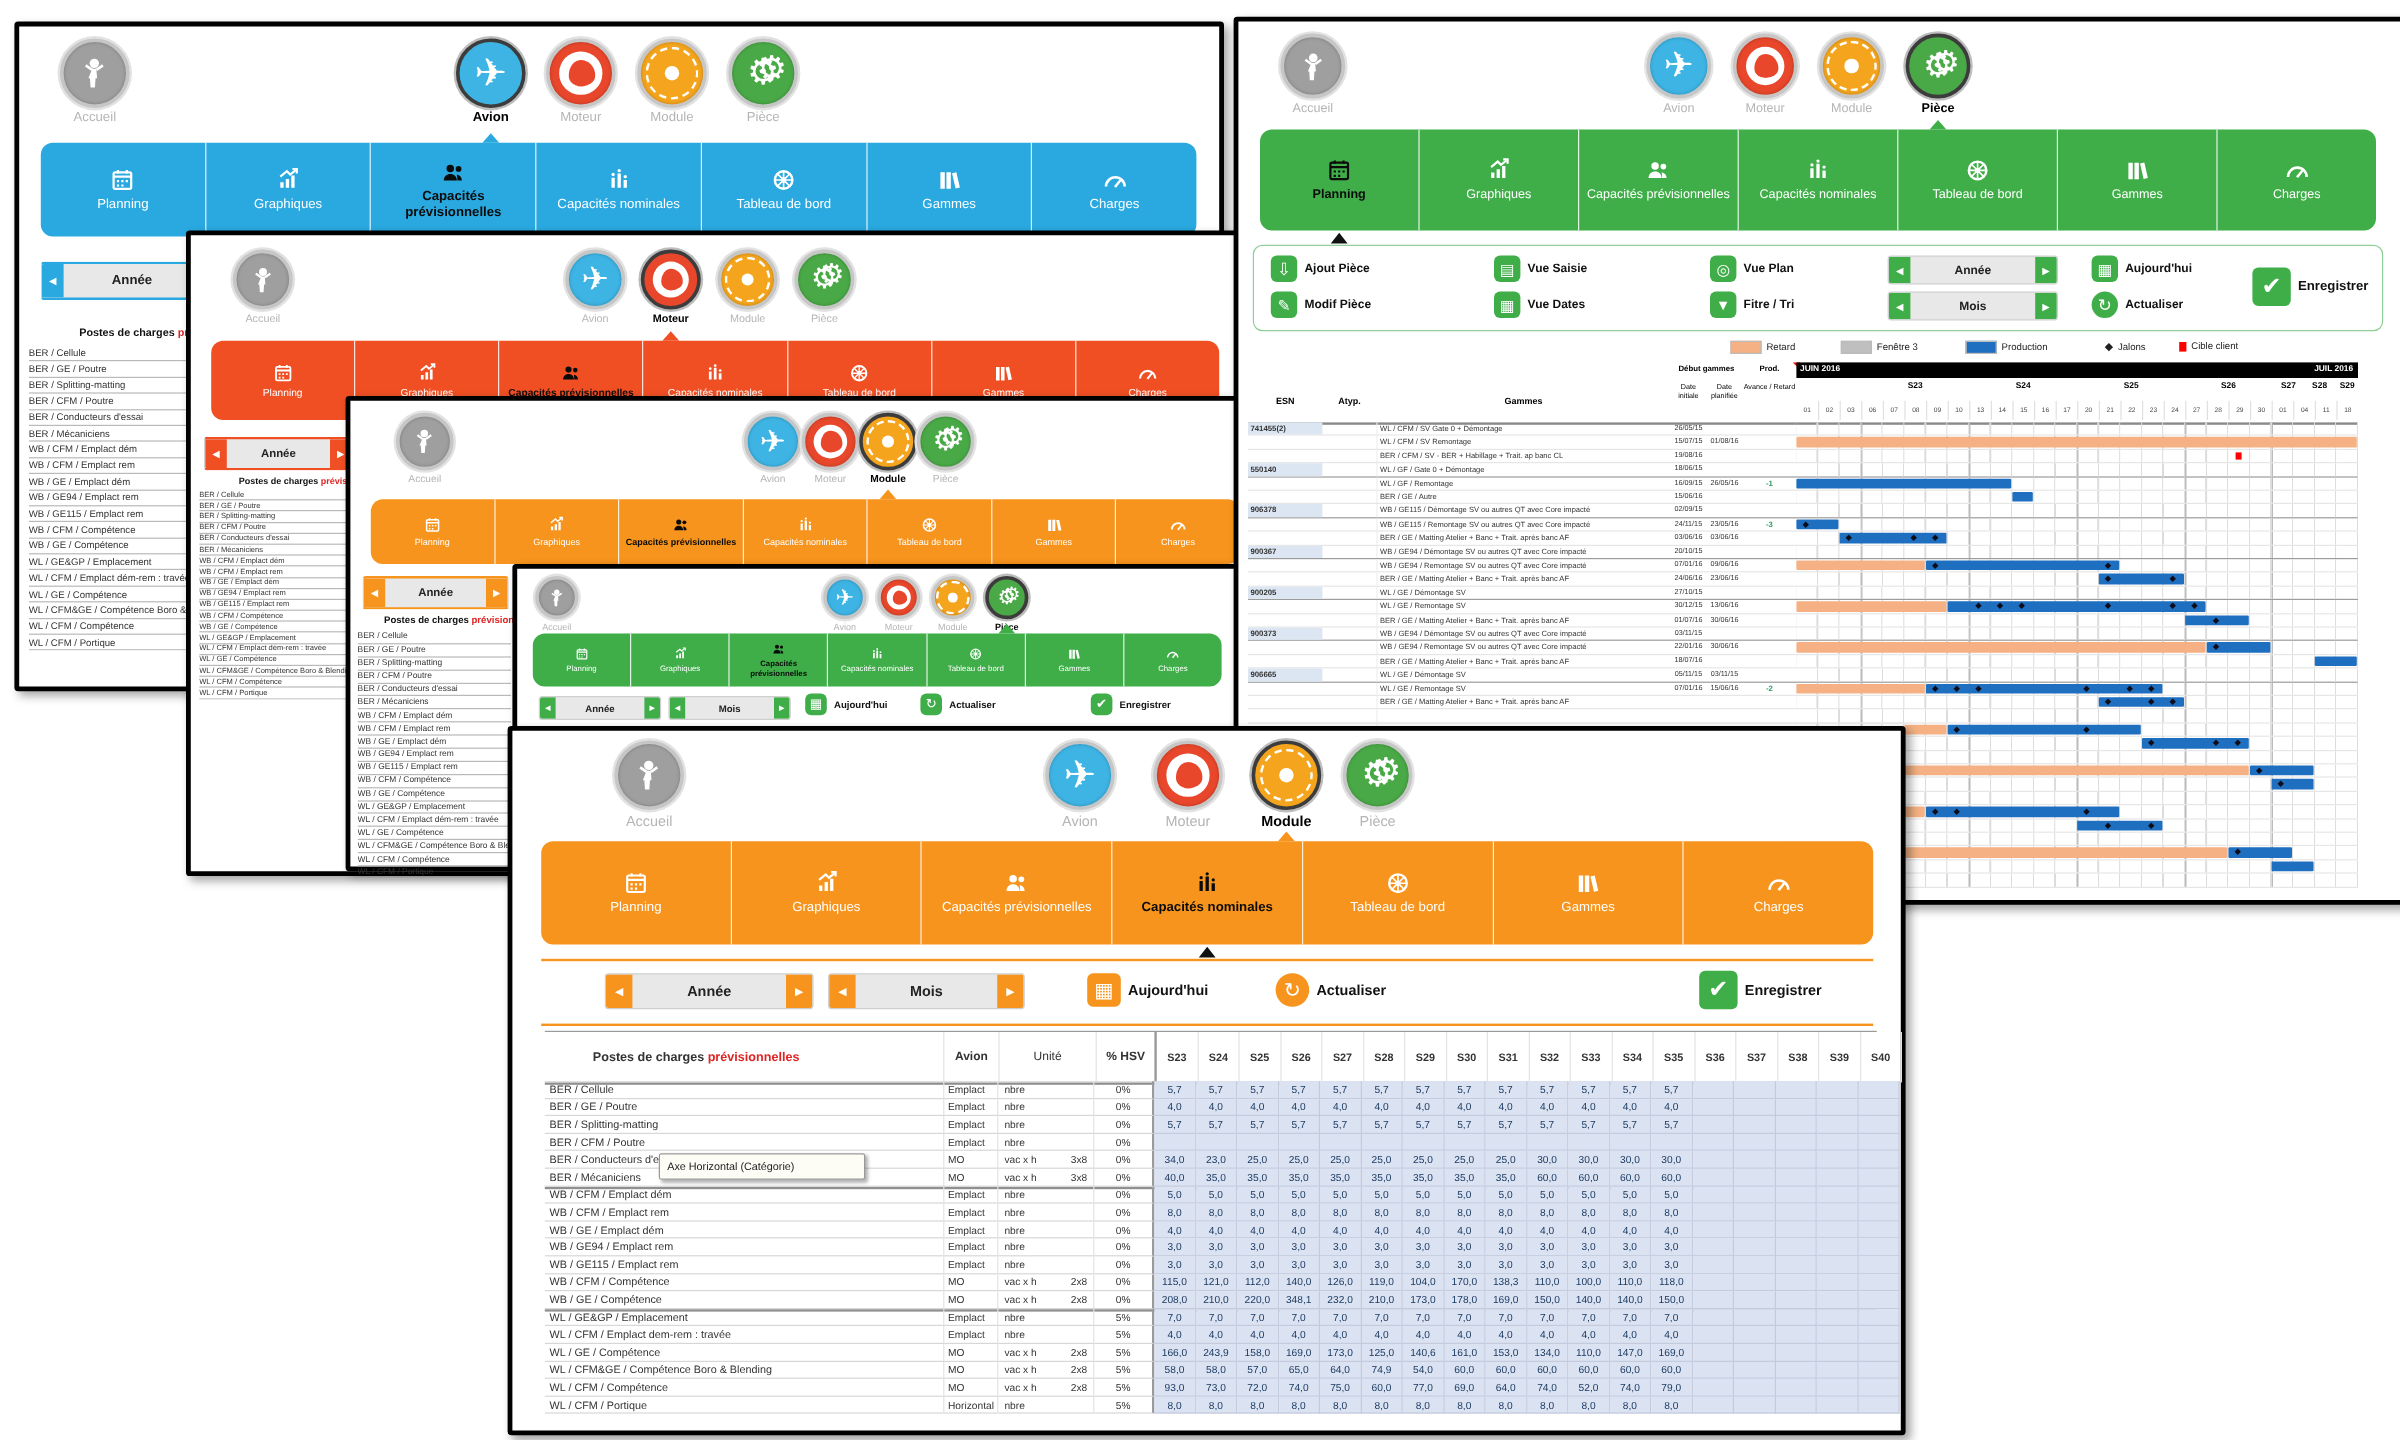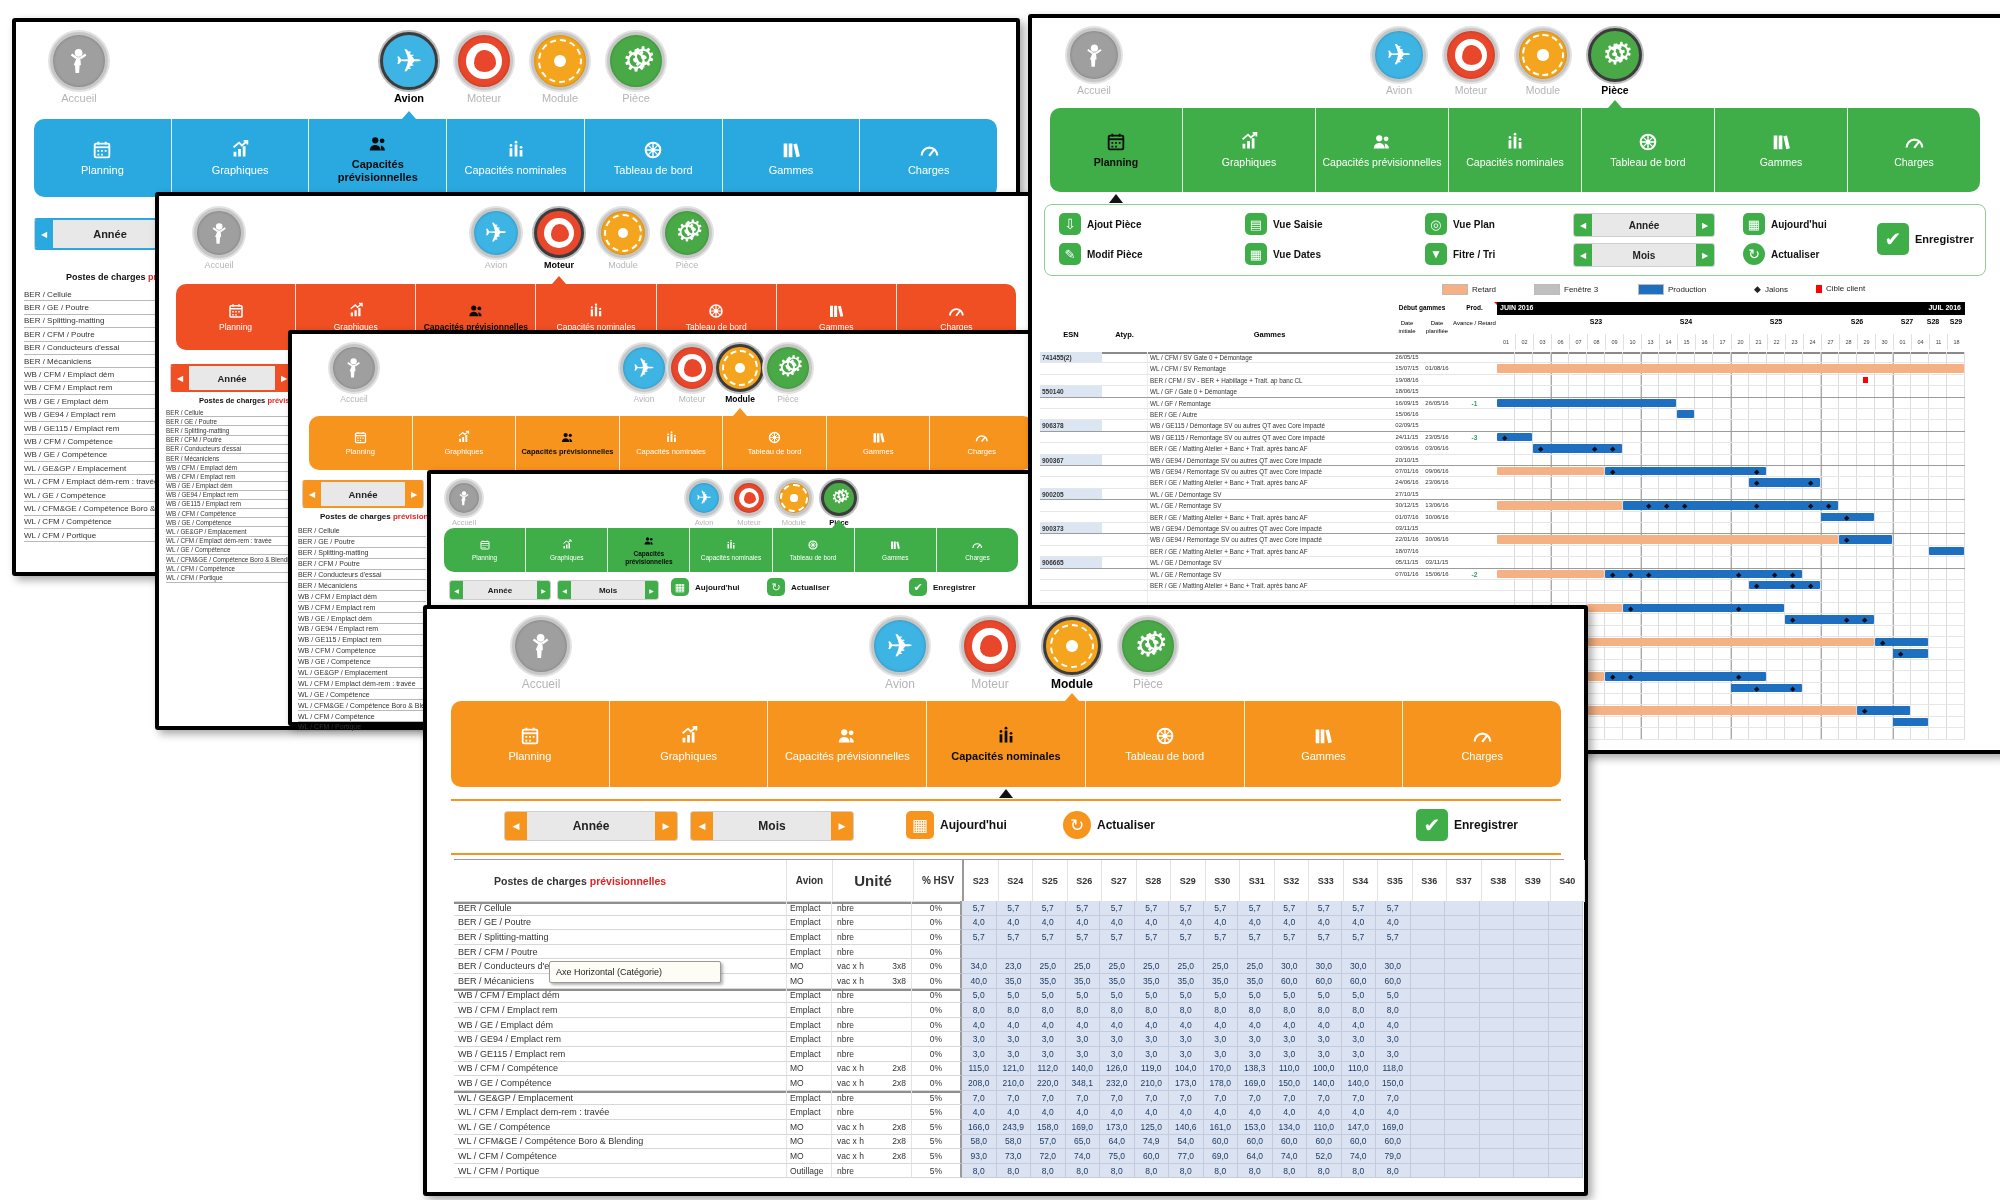--- a/index.html
+++ b/index.html
@@ -1286,21 +1286,21 @@
           <span class="tlabel" style="font-size:12px;">Enregistrer</span>
         </div>
     </div>
 
     <div style="position:absolute;left:27px;top:250px;width:1112px;">
       <div class="crow" style="left:0;top:0;height:42px;width:1110px;border-top:1px solid #9a9a9a;border-bottom:2px solid #8f8f8f;">
         <div class="ccell" style="width:333px;font-weight:bold;font-size:10.5px;padding-left:40px;box-sizing:border-box;">
           <span>Postes de charges </span>&nbsp;<span style="color:#e02424;">prévisionnelles</span>
         </div>
         <div class="ccell" style="width:45px;justify-content:center;font-weight:bold;font-size:10px;">Avion</div>
-        <div class="ccell" style="width:80px;justify-content:center;font-weight:bold;font-size:15px;">Unité</div>
+        <div class="ccell" style="width:80px;justify-content:center;font-weight:normal;font-size:10px;">Unité</div>
         <div class="ccell" style="width:48px;justify-content:center;font-weight:bold;font-size:10px;white-space:normal;text-align:center;line-height:1.2;border-right:2px solid #9a9a9a;">% HSV</div>
         <div id="wkhead" style="display:flex;">
             <div class="ccell" style="width: 33.5px; justify-content: center; font-weight: bold; font-size: 9px; border-right: 1px solid rgb(227, 227, 227);">S23</div>
             <div class="ccell" style="width: 33.5px; justify-content: center; font-weight: bold; font-size: 9px; border-right: 1px solid rgb(227, 227, 227);">S24</div>
             <div class="ccell" style="width: 33.5px; justify-content: center; font-weight: bold; font-size: 9px; border-right: 1px solid rgb(227, 227, 227);">S25</div>
             <div class="ccell" style="width: 33.5px; justify-content: center; font-weight: bold; font-size: 9px; border-right: 1px solid rgb(227, 227, 227);">S26</div>
             <div class="ccell" style="width: 33.5px; justify-content: center; font-weight: bold; font-size: 9px; border-right: 1px solid rgb(227, 227, 227);">S27</div>
             <div class="ccell" style="width: 33.5px; justify-content: center; font-weight: bold; font-size: 9px; border-right: 1px solid rgb(227, 227, 227);">S28</div>
             <div class="ccell" style="width: 33.5px; justify-content: center; font-weight: bold; font-size: 9px; border-right: 1px solid rgb(227, 227, 227);">S29</div>
             <div class="ccell" style="width: 33.5px; justify-content: center; font-weight: bold; font-size: 9px; border-right: 1px solid rgb(227, 227, 227);">S30</div>
@@ -1798,21 +1798,21 @@
             <div class="ccell cval" style="width:33.5px;font-size:8.5px;">74,0</div>
             <div class="ccell cval" style="width:33.5px;font-size:8.5px;">79,0</div>
             <div class="ccell cval" style="width:33.5px;font-size:8.5px;"></div>
             <div class="ccell cval" style="width:33.5px;font-size:8.5px;"></div>
             <div class="ccell cval" style="width:33.5px;font-size:8.5px;"></div>
             <div class="ccell cval" style="width:33.5px;font-size:8.5px;"></div>
             <div class="ccell cval" style="width:33.5px;font-size:8.5px;"></div>
           </div>
           <div class="crow" style="left: 0px; top: 262.8px; height: 14.6px; width: 1110px;">
             <div class="ccell" style="width:333px;font-size:9px;padding-left:4px;box-sizing:border-box;">WL / CFM / Portique</div>
-            <div class="ccell" style="width:45px;font-size:8.5px;padding-left:3px;box-sizing:border-box;">Outillage</div>
+            <div class="ccell" style="width:45px;font-size:8.5px;padding-left:3px;box-sizing:border-box;">Horizontal</div>
             <div class="ccell" style="width:80px;font-size:8.5px;padding:0 5px;box-sizing:border-box;justify-content:space-between;">
               <span>nbre</span>
               <span></span>
             </div>
             <div class="ccell" style="width:48px;font-size:8.5px;justify-content:center;border-right:2px solid #9a9a9a;">5%</div>
             <div class="ccell cval" style="width:33.5px;font-size:8.5px;">8,0</div>
             <div class="ccell cval" style="width:33.5px;font-size:8.5px;">8,0</div>
             <div class="ccell cval" style="width:33.5px;font-size:8.5px;">8,0</div>
             <div class="ccell cval" style="width:33.5px;font-size:8.5px;">8,0</div>
             <div class="ccell cval" style="width:33.5px;font-size:8.5px;">8,0</div>

